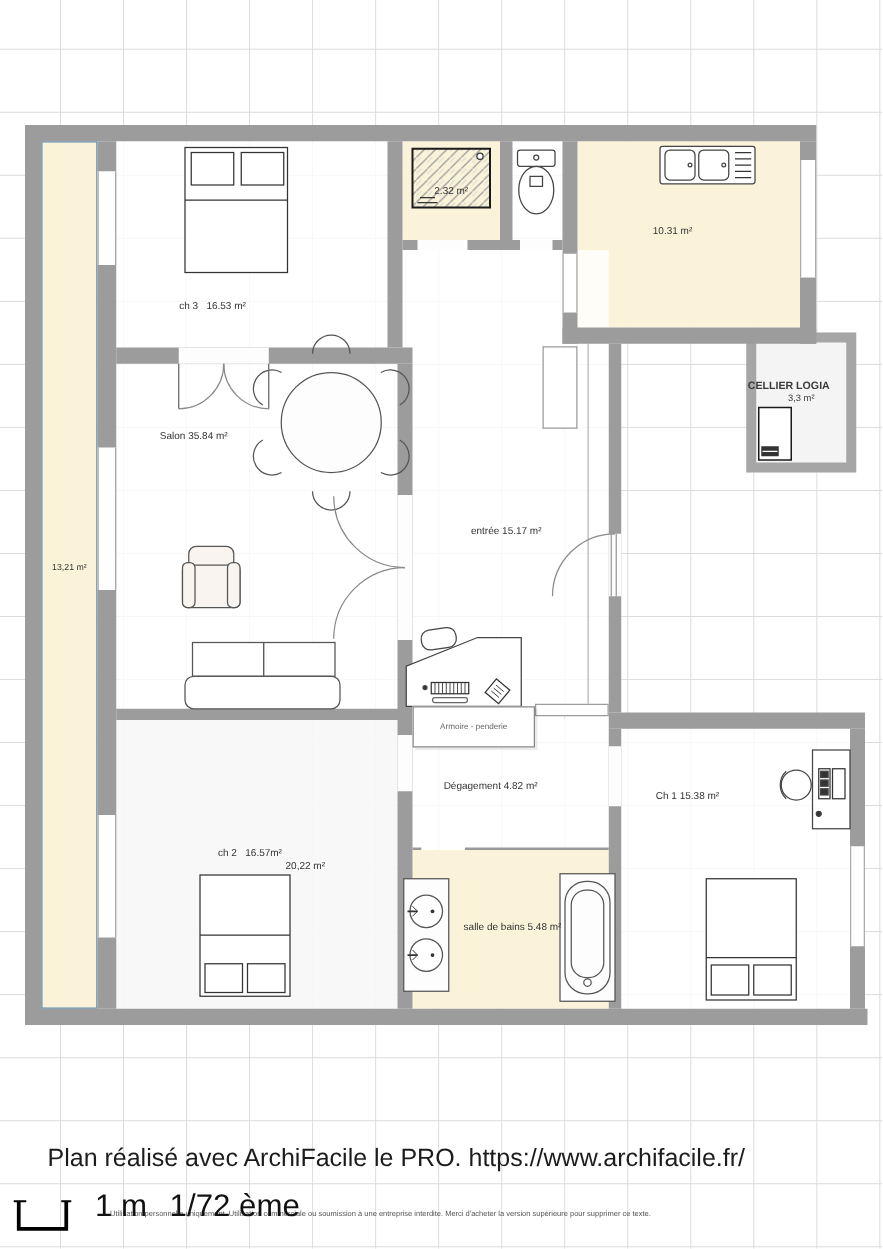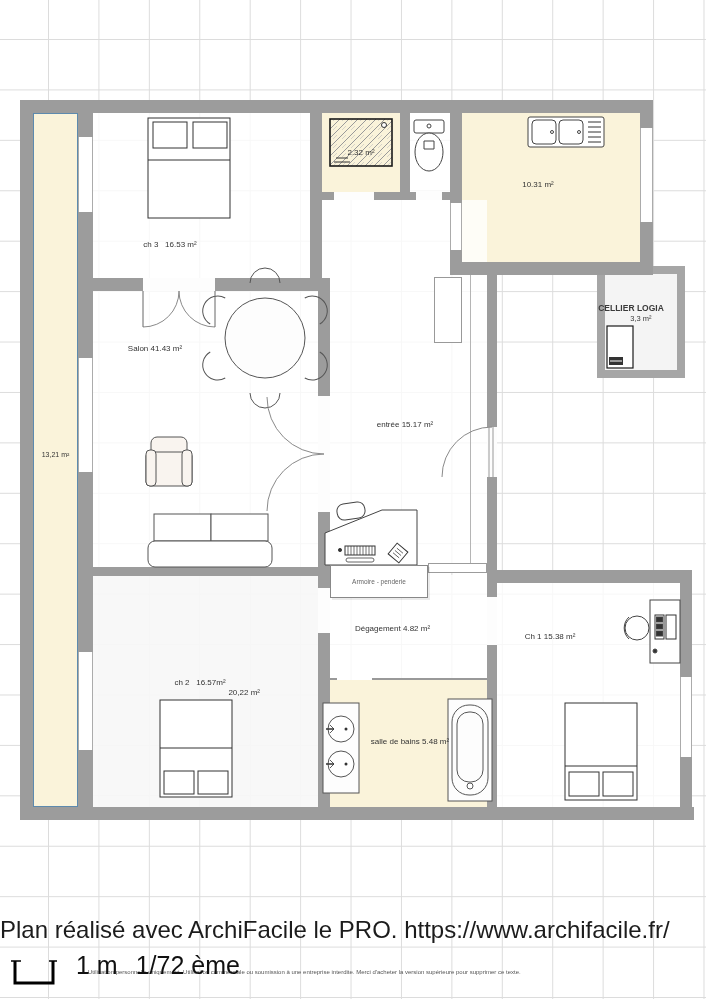--- a/index.html
+++ b/index.html
@@ -38,21 +38,21 @@
   #armoire-box{
     position:absolute;left:330px;top:565px;width:98px;height:33px;z-index:5;
     background:#fff;border:1px solid #888;box-sizing:border-box;
     display:flex;align-items:center;justify-content:center;
     box-shadow:2px 2px 0 rgba(0,0,0,0.08);
   }
   #armoire-box .lbl2{font-size:6.5px;color:#666;white-space:pre;}
   .cell-lbl{position:absolute;z-index:6;text-align:center;color:#3a3a3a;}
   #footer-credit{
     position:absolute;left:0;top:916px;width:634px;z-index:10;
-    text-align:center;font-size:24px;color:#1c1c1c;white-space:pre;
+    text-align:center;font-size:20px;color:#1c1c1c;white-space:pre;
   }
   #scale-row{position:absolute;left:76px;top:951px;z-index:10;font-size:25px;color:#111;white-space:pre;}
   #license-text{
     position:absolute;left:88px;top:969px;width:545px;z-index:9;
     font-size:6px;color:#555;letter-spacing:0px;white-space:normal;
   }
 </style>
 </head>
 <body>
 
@@ -255,21 +255,21 @@
       <line x1="493" y1="427" x2="493" y2="477" stroke="#999"></line>
     </g>
 
     <g stroke="#000" fill="none" stroke-width="3">
       <path d="M15,961 L15,983 L53,983 L53,961"></path>
       <path d="M11,961 H21 M49,961 H57" stroke-width="1.5"></path>
     </g>
   </svg>
 
   <div class="lbl" style="left:110px;top:240px;width:120px;">ch 3   16.53 m²</div>
-  <div class="lbl" style="left:100px;top:344px;width:110px;">Salon 41.43 m²</div>
+  <div class="lbl" style="left:100px;top:344px;width:110px;">Salon 35.84 m²</div>
   <div class="lbl" style="left:350px;top:420px;width:110px;">entrée 15.17 m²</div>
   <div class="lbl" style="left:330px;top:148px;width:62px;">2.32 m²</div>
   <div class="lbl" style="left:503px;top:180px;width:70px;">10.31 m²</div>
   <div class="lbl" style="left:33px;top:450px;width:45px;font-size:7px;">13,21 m²</div>
   <div class="lbl" style="left:140px;top:678px;width:120px;">ch 2   16.57m²</div>
   <div class="lbl" style="left:140px;top:688px;width:120px;text-align:right;">20,22 m²</div>
   <div class="lbl" style="left:335px;top:624px;width:115px;text-align:center;">Dégagement 4.82 m²</div>
   <div class="lbl" style="left:345px;top:737px;width:130px;">salle de bains 5.48 m²</div>
   <div class="lbl" style="left:505px;top:632px;width:90px;">Ch 1 15.38 m²</div>
   <div class="cell-lbl" style="left:587px;top:303px;width:88px;font-size:8.5px;font-weight:bold;">CELLIER LOGIA</div>

